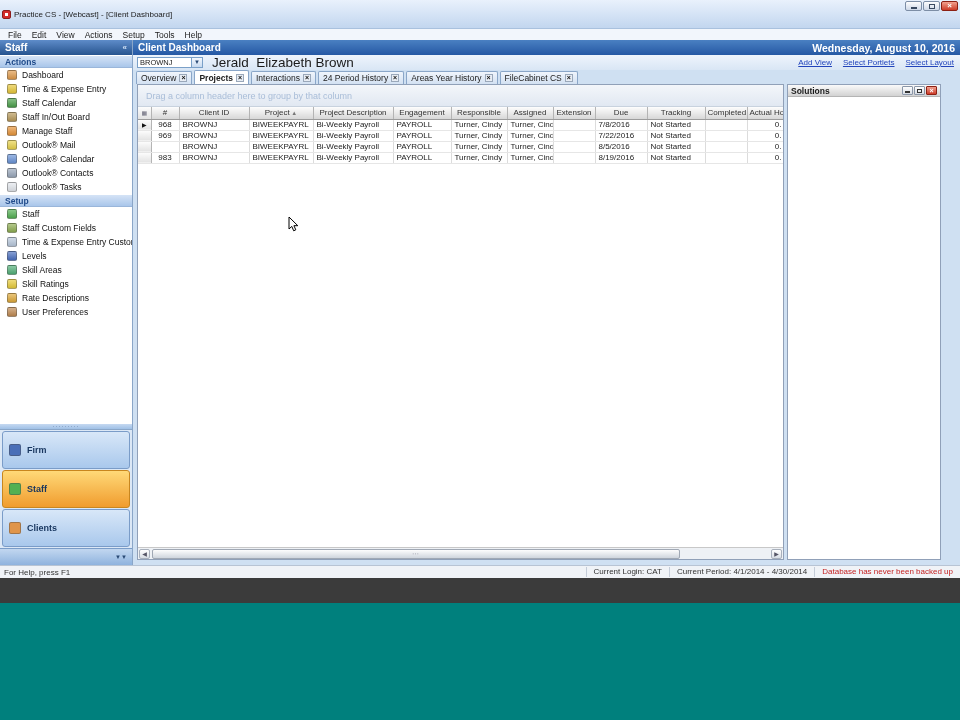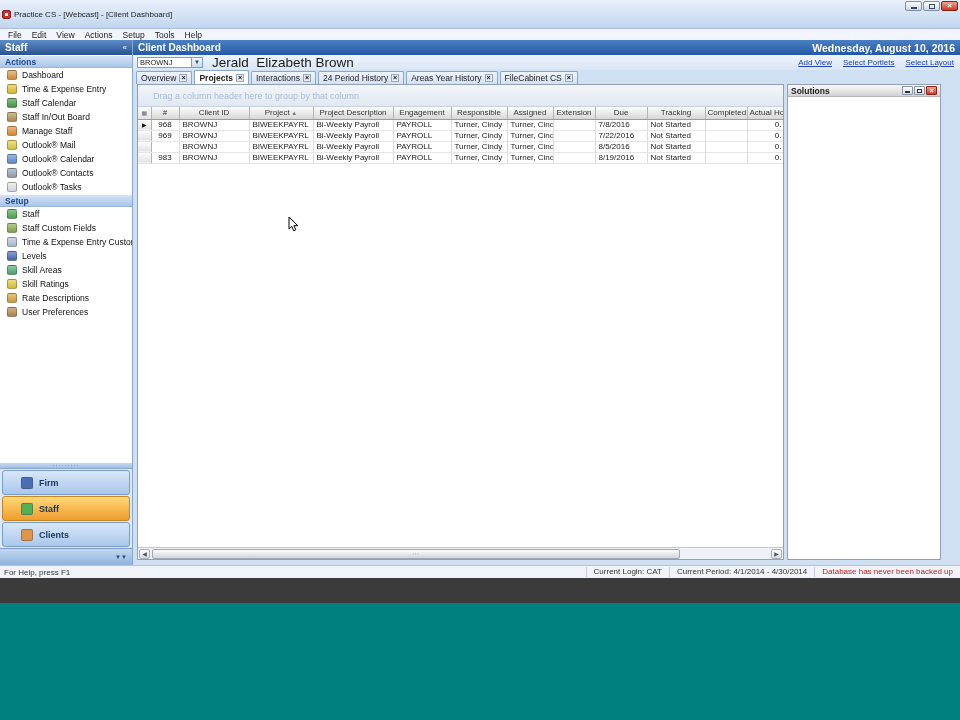--- a/index.html
+++ b/index.html
@@ -48,21 +48,21 @@
   .sidebar { width:133px; background:#fff; border-right:1px solid #8aa6c8; display:flex; flex-direction:column; }
   .sb-title { height:15px; background:linear-gradient(#5e8cc9,#27548f); color:#fff; font-weight:bold; font-size:10px; display:flex; align-items:center; padding:0 5px; }
   .sb-title .spacer { flex:1; }
   .sb-collapse { color:#cfe0f4; font-size:8px; }
   .sb-body { flex:1; overflow:hidden; background:#fff; }
   .sb-sec-header { height:13px; background:linear-gradient(#d5e3f6,#a9c6ea); border-top:1px solid #fff; border-bottom:1px solid #9ab6da; color:#1f4a8a; font-size:8.5px; font-weight:bold; display:flex; align-items:center; padding:0 5px; }
   .sb-item { height:14px; display:flex; align-items:center; gap:5px; padding-left:7px; font-size:8.5px; color:#111; white-space:nowrap; overflow:hidden; }
   .sicon { width:10px; height:10px; border-radius:2px; border:1px solid rgba(70,70,70,.4); flex:0 0 auto; }
   .sb-splitter { height:7px; background:linear-gradient(#c6d9f1,#9fc0e6); border-top:1px solid #fff; border-bottom:1px solid #8aa6c8; text-align:center; font-size:6px; line-height:5px; color:#3a5a85; letter-spacing:1px; }
   .sb-nav { display:flex; flex-direction:column; gap:1px; padding:1px 2px; background:#dce8f6; }
-  .nav-btn { height:25px; border:1px solid #7a9cc8; border-radius:3px; background:linear-gradient(#d8e7f8,#a9c8ec); display:flex; align-items:center; gap:6px; padding-left:18px; font-size:9px; font-weight:bold; color:#17355e; }
+  .nav-btn { height:38px; border:1px solid #7a9cc8; border-radius:3px; background:linear-gradient(#d8e7f8,#a9c8ec); display:flex; align-items:center; gap:6px; padding-left:6px; font-size:9px; font-weight:bold; color:#17355e; }
   .nav-btn.active { background:linear-gradient(#ffd978,#f09c2e); border-color:#c8861e; }
   .nicon { width:12px; height:12px; border-radius:2px; border:1px solid rgba(70,70,70,.4); }
   .sb-bottom { height:17px; background:linear-gradient(#c2d7f0,#8fb3de); border-top:1px solid #7a9cc8; display:flex; align-items:center; justify-content:flex-end; padding-right:5px; color:#2a4a75; font-size:6px; }
 
   
   .content { flex:1; background:#cfe0f2; position:relative; display:flex; flex-direction:column; }
   .cd-bar { height:15px; background:linear-gradient(#4a80c2,#2558a4); display:flex; align-items:center; padding:0 5px; }
   .cd-title { color:#fff; font-weight:bold; font-size:10px; }
   .cd-date { margin-left:auto; color:#fff; font-weight:bold; font-size:10.5px; }
   .cd-sub { height:15px; background:linear-gradient(#eef4fc,#d9e6f5); display:flex; align-items:center; padding:0 4px; position:relative; }
@@ -82,21 +82,21 @@
   .panel-caption { height:12px; background:linear-gradient(#fafafa,#d2d2d2); border-bottom:1px solid #b4b4b4; display:flex; align-items:center; padding:0 3px; flex:0 0 auto; }
   .panel-title { font-size:8.5px; font-weight:bold; color:#1c1c1c; }
   .cap-btns { margin-left:auto; display:flex; gap:1px; }
   .cbtn { width:11px; height:9px; border:1px solid #8a96a8; border-radius:1px; background:linear-gradient(#fefefe,#d8dde4); display:flex; align-items:center; justify-content:center; font-size:6px; color:#333; }
   .cbtn.close { background:linear-gradient(#f2a08e,#cc3b28); border-color:#8c2014; color:#fff; font-weight:bold; font-size:7px; }
   .cbtn .bar { width:5px; height:1.5px; background:#333; margin-top:3px; }
   .cbtn .box { width:5px; height:4px; border:1px solid #333; }
 
   #projects-panel { left:4px; width:647px; }
   #solutions-panel { left:654px; width:154px; }
-  .group-bar { height:22px; background:linear-gradient(#f3f6fa,#e1e8f2); border-bottom:1px solid #c8d2de; display:flex; align-items:center; padding-left:15px; flex:0 0 auto; }
+  .group-bar { height:22px; background:linear-gradient(#f3f6fa,#e1e8f2); border-bottom:1px solid #c8d2de; display:flex; align-items:center; padding-left:8px; flex:0 0 auto; }
   .group-hint { font-size:9px; color:#a9bdd8; }
   .grid-area { flex:1; overflow:hidden; background:#fff; }
   table.grid { border-collapse:collapse; table-layout:fixed; }
   .grid th { height:12px; background:linear-gradient(#fdfdfd,#d7d7d7); border-right:1px solid #b4b4b4; border-bottom:1px solid #9c9c9c; font-size:8px; font-weight:normal; color:#333; text-align:center; overflow:hidden; white-space:nowrap; padding:0 2px; }
   .grid td { height:11px; border-right:1px solid #dcdcdc; border-bottom:1px solid #e6e6e6; font-size:8px; color:#222; overflow:hidden; white-space:nowrap; padding:0 3px; }
   .grid .sel { background:linear-gradient(#fdfdfd,#e2e2e2); border-right:1px solid #b4b4b4; text-align:center; padding:0; }
   .grid td.sel { font-size:6px; color:#111; }
   .sort-mark { font-size:6px; color:#777; }
   .hscroll { height:12px; background:#eef1f5; border-top:1px solid #c8c8c8; position:relative; flex:0 0 auto; }
   .sc-arrow { position:absolute; top:1px; width:11px; height:10px; border:1px solid #a8b0bc; border-radius:2px; background:linear-gradient(#fff,#d8dde4); font-size:6px; color:#556; text-align:center; line-height:9px; }

